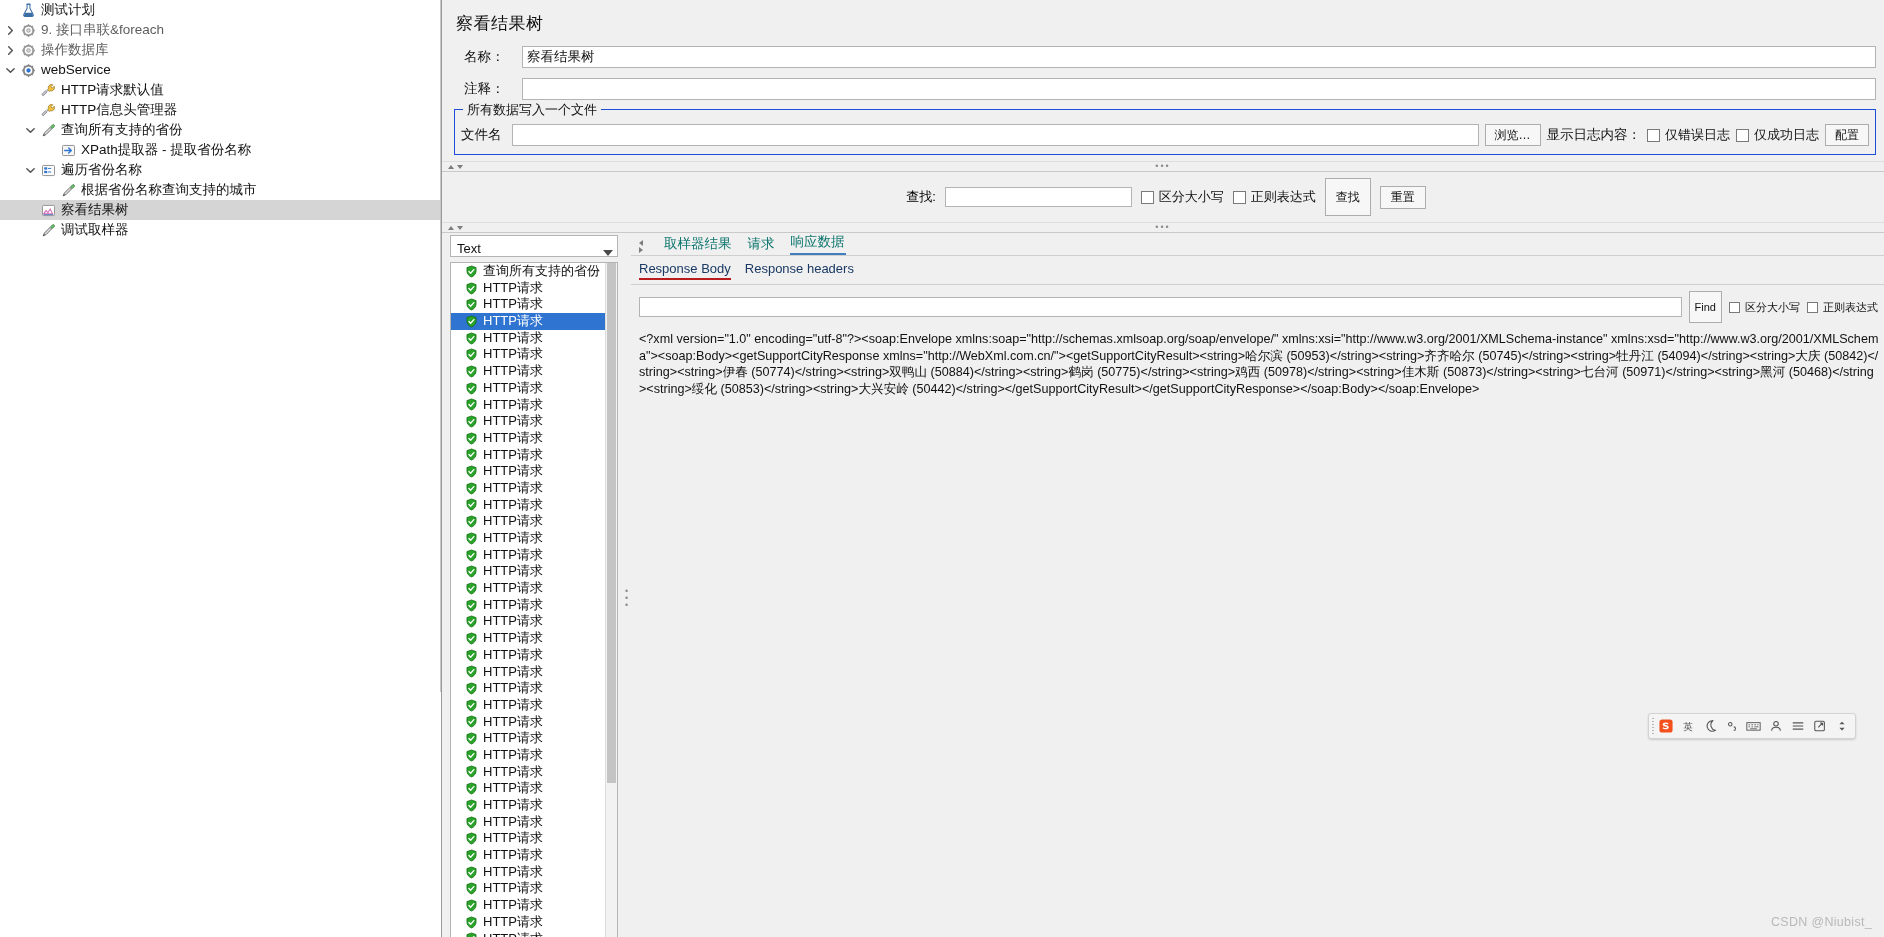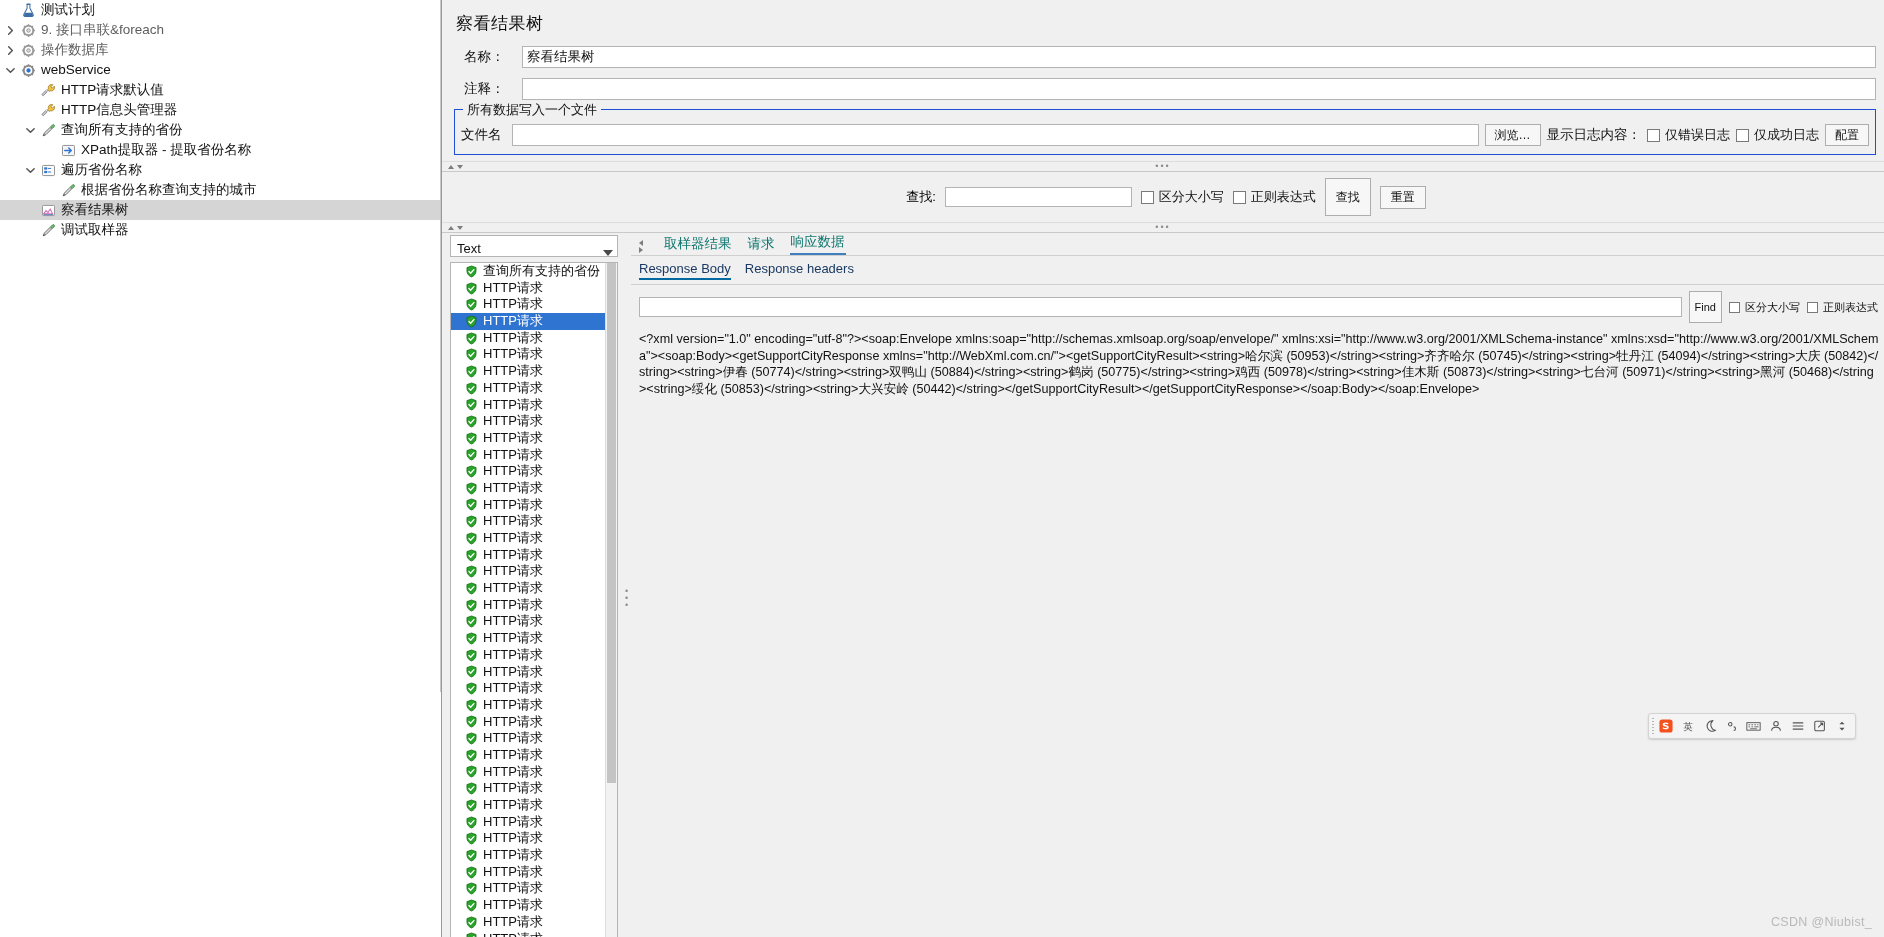--- a/index.html
+++ b/index.html
@@ -144,21 +144,21 @@
   .ar.lt{border-top:3.5px solid transparent;border-bottom:3.5px solid transparent;border-right:4px solid #7d7d7d;}
   .ar.rt{border-top:3.5px solid transparent;border-bottom:3.5px solid transparent;border-left:4px solid #7d7d7d;}
   .tab{
     font-size:13.5px;color:#0f766e;padding:0 1px 2px 1px;cursor:pointer;white-space:nowrap;
   }
   .tab.active{border-bottom:2px solid #3f7fbf;font-weight:normal;}
   .subtabbar{
     display:flex;gap:12px;padding:5px 0 4px 8px;border-bottom:1px solid #cfcfcf;
   }
   .subtab{font-size:13px;color:#1a3a63;cursor:pointer;padding-bottom:2px;}
-  .subtab.active{border-bottom:2px solid #0369a1;}
+  .subtab.active{border-bottom:2px solid #b91c1c;}
   .findrow{display:flex;align-items:center;gap:7px;padding:6px 4px 6px 8px;}
   .findfield{
     flex:1 1 auto;height:20px;background:#fff;border:1px solid #b4b4b4;box-sizing:border-box;
   }
   .body-area{
     position:absolute;left:8px;right:0;top:96px;bottom:0;background:#f0f0f0;overflow:hidden;
   }
   .xmltext{
     font-size:12.6px;line-height:16.5px;color:#111;word-break:break-all;white-space:normal;
     padding:2px 4px 0 0;font-family:"Liberation Sans","DejaVu Sans",sans-serif;

